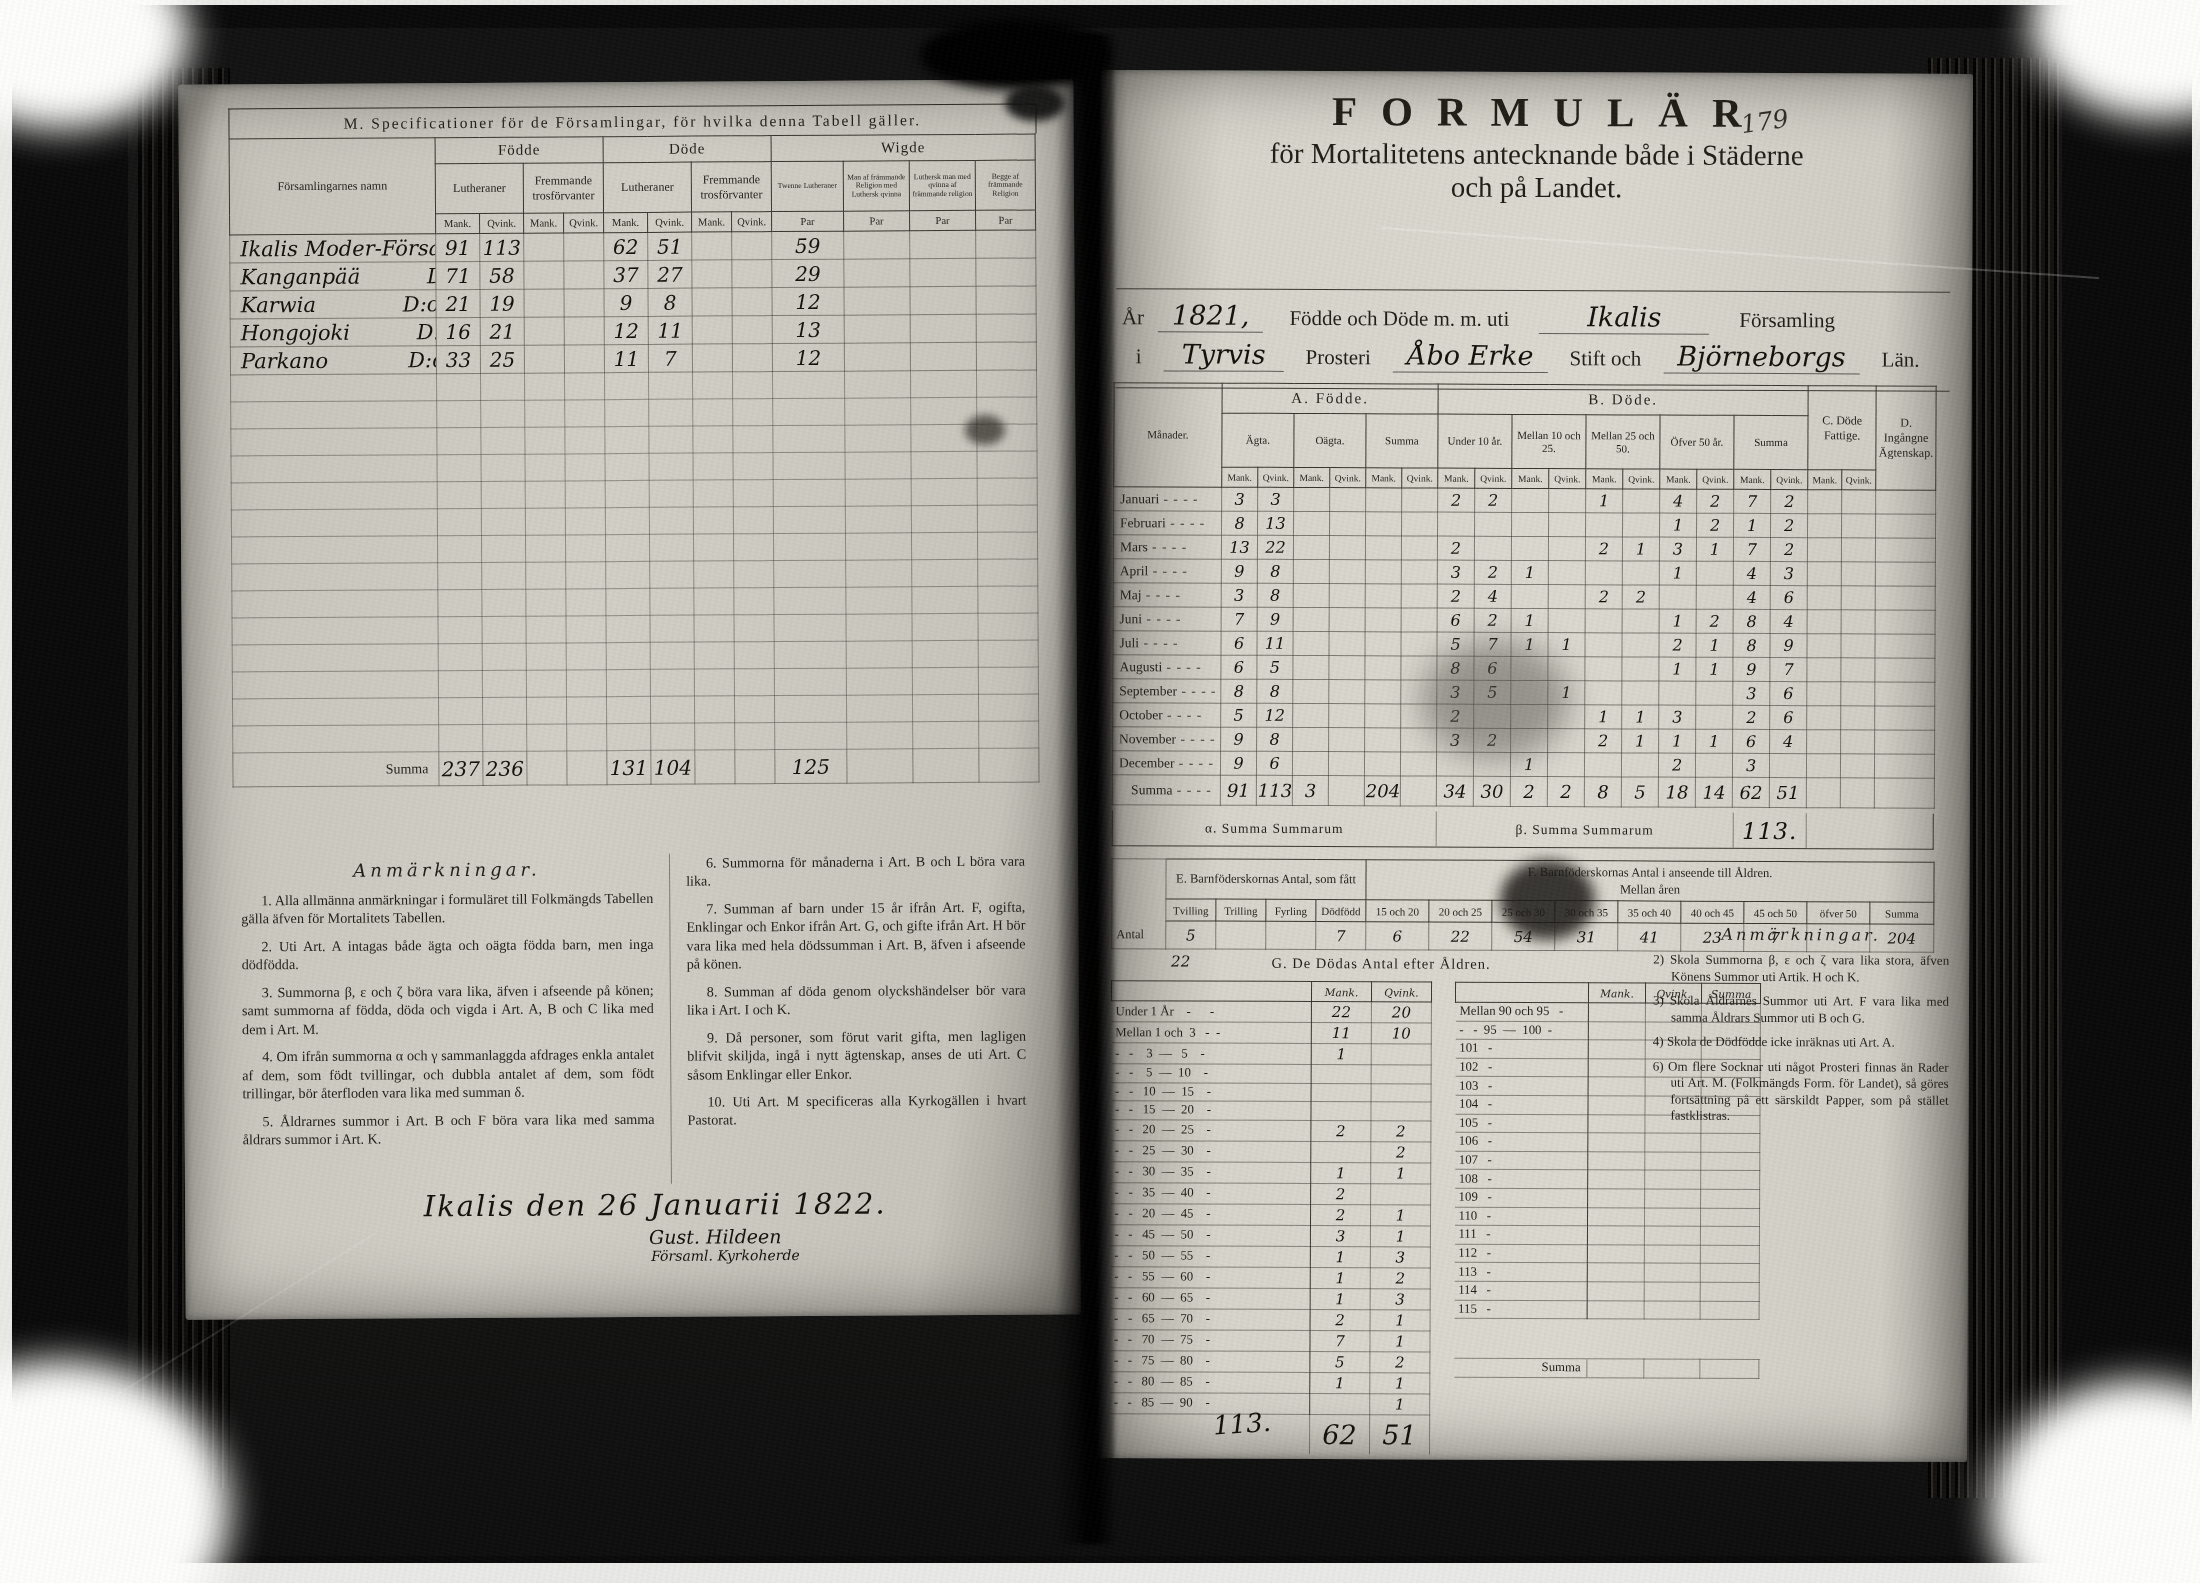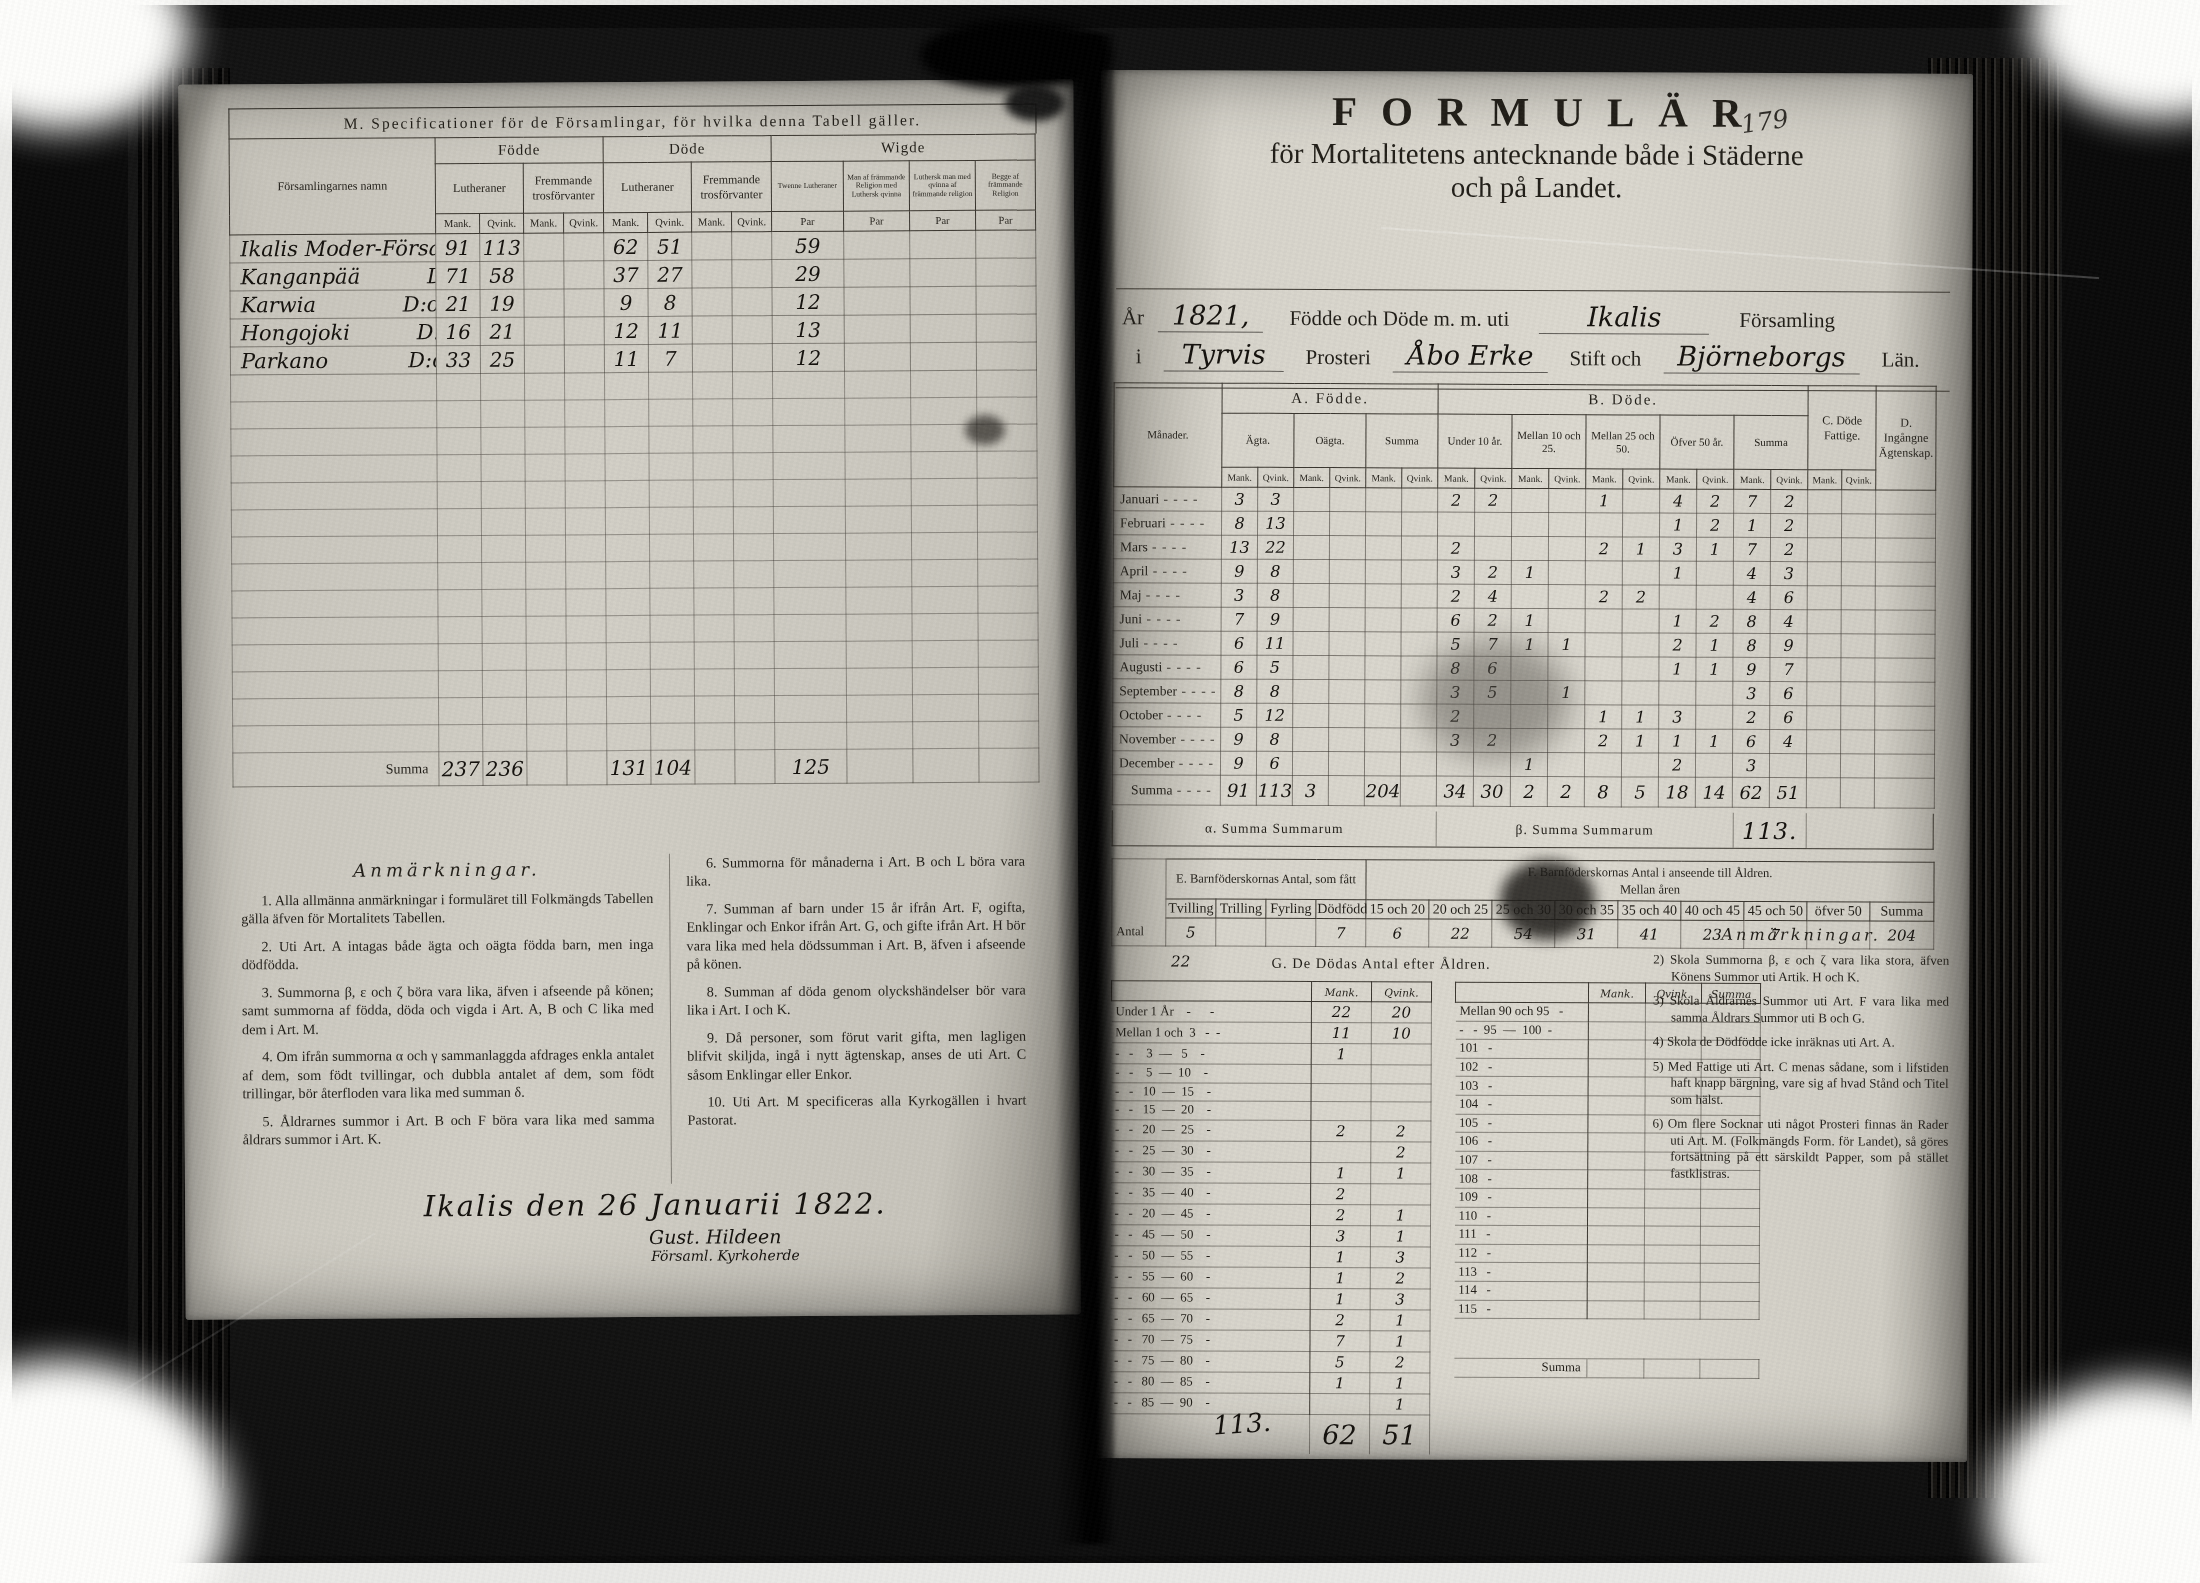--- a/index.html
+++ b/index.html
@@ -77,21 +77,21 @@
   .ab{position:absolute;left:14px;top:740px;width:822px;height:36px;display:flex;border:1.6px solid #3a362f;border-top:none;}
   .ab div{display:flex;align-items:center;justify-content:center;font-size:13.5px;letter-spacing:1px;}
   .ab .s1{width:324px;border-right:1px solid rgba(52,48,42,.5);}
   .ab .s2{width:296px;}
   .ab .s3{width:74px;border-left:1px solid rgba(52,48,42,.5);border-right:1px solid rgba(52,48,42,.5);font-size:23px;}
   .ab .s4{flex:1;}
   .ef{position:absolute;left:14px;top:788px;width:822px;border:1.6px solid #2c2923;}
   .ef th{border:1px solid #3a362f;font-weight:normal;}
   .ef td{border:1px solid rgba(52,48,42,.55);}
   .ef-title{font-size:12.5px;height:40px;line-height:1.3;}
-  .ef-col{font-size:14px;height:16px;}
+  .ef-col{font-size:11px;height:22px;}
   .ef .num{font-size:15px;height:28px;}
   .antal{font-size:12.5px;vertical-align:bottom;text-align:left;padding:0 0 6px 4px;}
   .gsec{position:absolute;left:14px;top:884px;width:540px;}
   .g-title{text-align:center;font-size:14.5px;letter-spacing:1px;margin-bottom:6px;}
   .g-scribble{position:absolute;left:60px;top:-2px;font-size:15px;}
   .gt{position:absolute;}
   .gt th{font-weight:normal;font-size:10.5px;font-style:italic;font-family:"DejaVu Serif",serif;border:1px solid #3a362f;height:20px;}
   .gt td{height:18.6px;border:1px solid rgba(52,48,42,.5);}
   .gt .glabel{font-size:12.8px;white-space:pre;text-align:left;padding-left:4px;border-left:none;border-right:1px solid #3a362f;font-family:"Liberation Serif",serif;font-style:normal;color:#211e18;}
   .gt .num{font-size:15px;}
@@ -1183,21 +1183,20 @@
           </tr>
         </tbody>
       </table>
     </div>
 
     <div class="r-anm">
       <h4>Anmärkningar.</h4>
       <p><span>2)</span> <span>Skola Summorna β, ε och ζ vara lika stora, äfven Könens Summor uti Artik. H och K.</span></p>
       <p><span>3)</span> <span>Skola Åldrarnes Summor uti Art. F vara lika med samma Åldrars Summor uti B och G.</span></p>
       <p><span>4)</span> <span>Skola de Dödfödde icke inräknas uti Art. A.</span></p>
-      <p><span>5)</span> <span>Med Fattige uti Art. C menas sådane, som i lifstiden haft knapp bärgning, vare sig af hvad Stånd och Titel som hälst.</span></p>
       <p><span>6)</span> <span>Om flere Socknar uti något Prosteri finnas än Rader uti Art. M. (Folkmängds Form. för Landet), så göres fortsättning på ett särskildt Papper, som på stället fastklistras.</span></p>
     </div>
 
     <div class="b113 hw">113.</div>
   </div>
 
   <div class="gutter"></div>
 
   <div class="blot" style="left:920px;top:20px;width:190px;height:70px;background:#000;filter:blur(6px);"></div>
   <div class="blot" style="left:1005px;top:85px;width:60px;height:36px;background:#0d0d0d;filter:blur(4px);opacity:.9;"></div>

